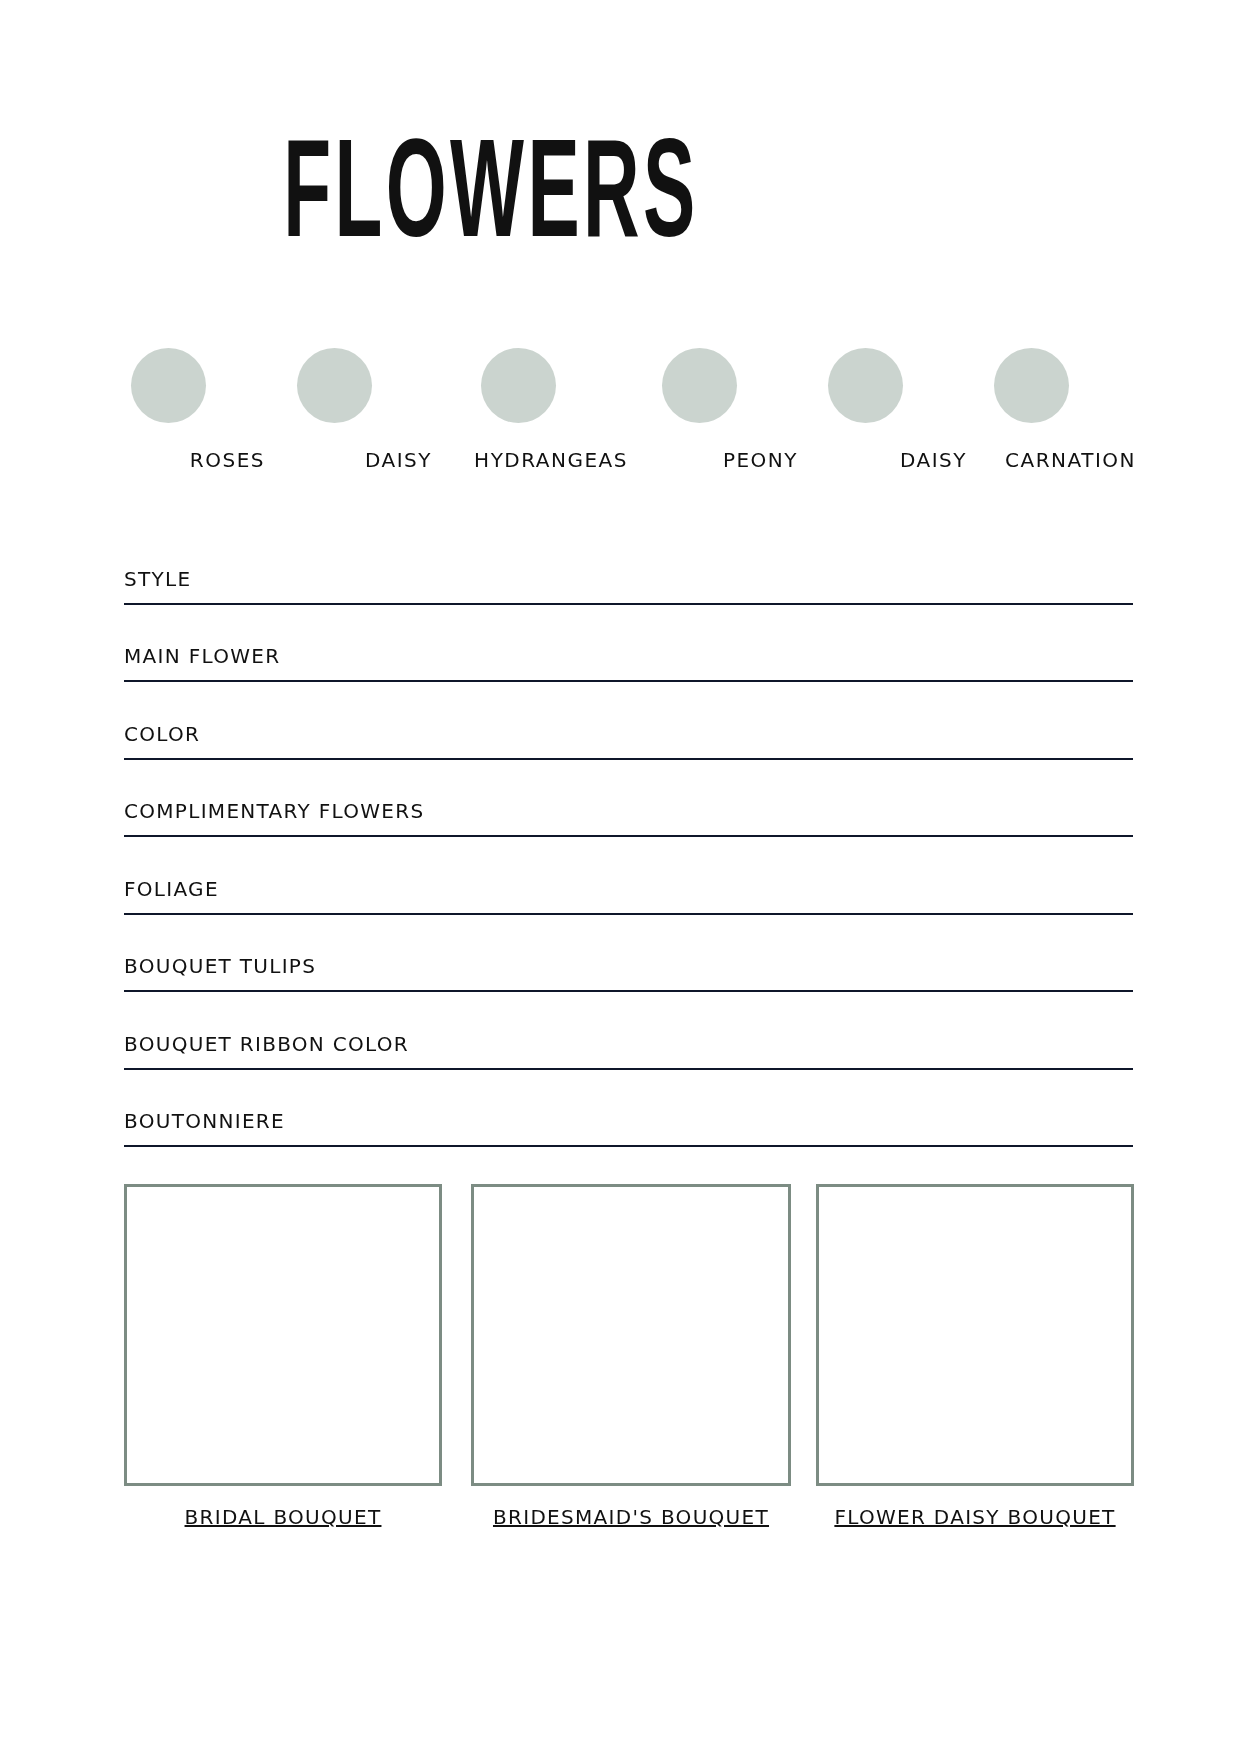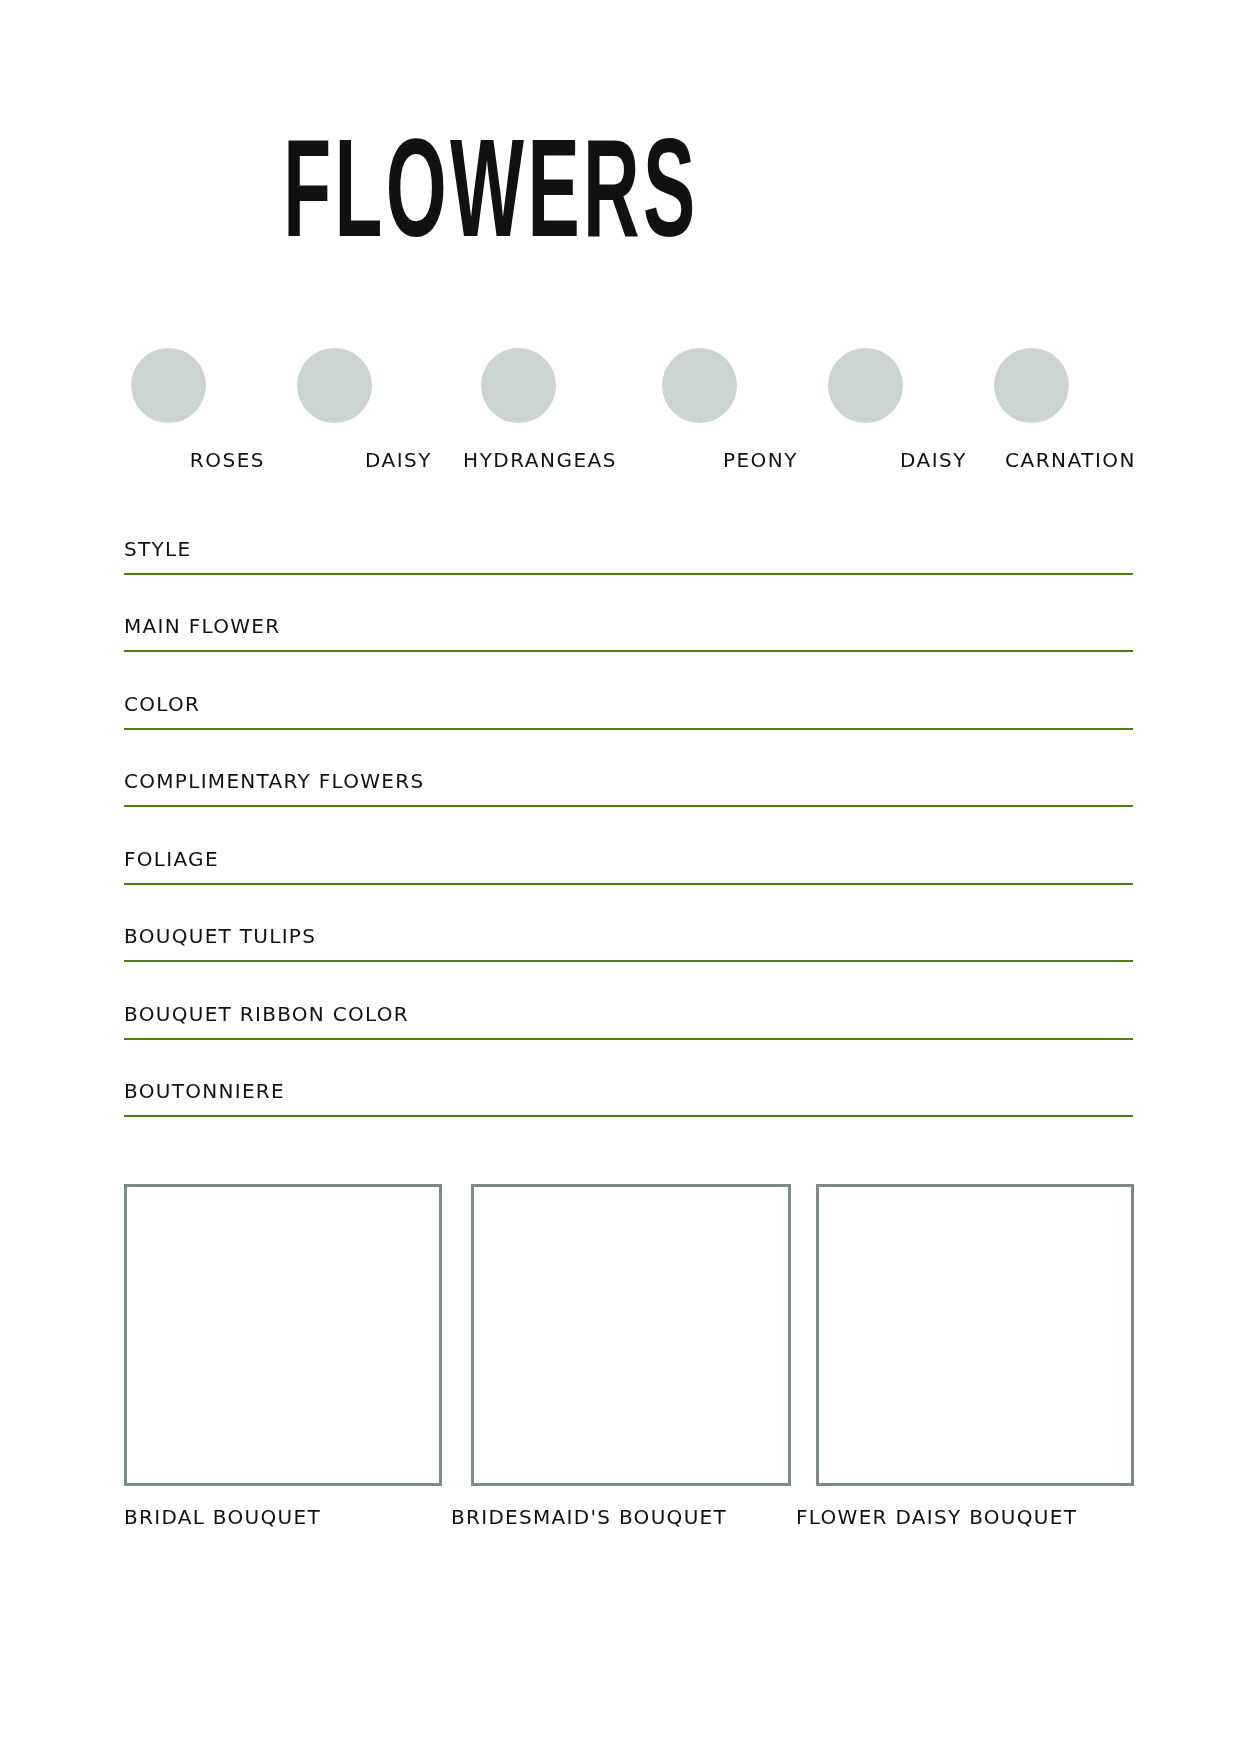--- a/index.html
+++ b/index.html
@@ -4,40 +4,40 @@
 <style>
   html, body { margin:0; padding:0; background:#ffffff; }
   body { width:1237px; height:1750px; position:relative; overflow:hidden;
          font-family:"DejaVu Sans", sans-serif; color:#111111; }
   .title { position:absolute; left:0; top:118px; width:981px; text-align:center;
            font-family:"Liberation Sans", sans-serif; font-weight:bold;
            font-size:140px; line-height:140px; letter-spacing:6px; }
   .title span { display:inline-block; transform:scaleX(0.56); transform-origin:center; }
   .circle { position:absolute; width:75px; height:75px; border-radius:50%; background:#cbd4cf; top:348px; }
   .flabel { position:absolute; top:448px; font-size:20px; letter-spacing:1.5px; text-align:right; width:200px; line-height:24px; }
-  .field { position:absolute; left:124px; width:1009px; height:40px; border-bottom:2px solid #4d7c0f; }
+  .field { position:absolute; left:124px; width:1009px; height:40px; border-bottom:2px solid #0f172a;margin-top:30px; }
   .field span { position:absolute; left:0; bottom:12px; font-size:20px; letter-spacing:1.3px; line-height:24px; }
   .box { position:absolute; top:1184px; height:302px; border:3px solid #7c8c83; box-sizing:border-box; }
-  .blabel { position:absolute; top:1505px; font-size:20px; letter-spacing:1.3px; text-align:left; line-height:24px; }
+  .blabel { position:absolute; top:1505px; font-size:20px; letter-spacing:1.3px; text-align:center; line-height:24px;text-decoration:underline; }
 </style>
 </head>
 <body>
 
 <div class="title"><span>FLOWERS</span></div>
 
 <div class="circle" style="left:131px"></div>
 <div class="circle" style="left:297px"></div>
 <div class="circle" style="left:481px"></div>
 <div class="circle" style="left:662px"></div>
 <div class="circle" style="left:828px"></div>
 <div class="circle" style="left:994px"></div>
 
 <div class="flabel" style="left:65px">ROSES</div>
 <div class="flabel" style="left:232px">DAISY</div>
-<div class="flabel" style="left:417px">HYDRANGEAS</div>
+<div class="flabel" style="left:428px">HYDRANGEAS</div>
 <div class="flabel" style="left:598px">PEONY</div>
 <div class="flabel" style="left:767px">DAISY</div>
 <div class="flabel" style="left:936px">CARNATION</div>
 
 <div class="field" style="top:533px">
     <span>STYLE</span>
   </div>
 <div class="field" style="top:610px">
     <span>MAIN FLOWER</span>
   </div>

